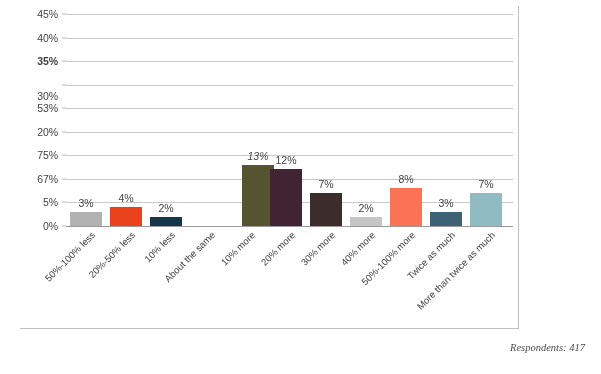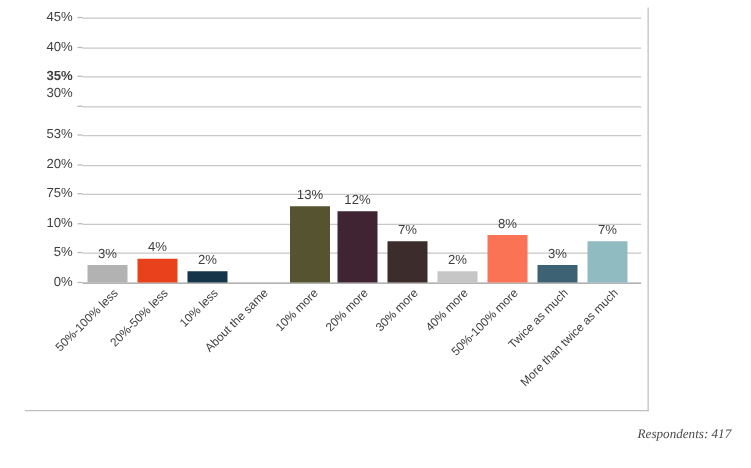--- a/index.html
+++ b/index.html
@@ -155,25 +155,25 @@
 </head>
 <body>
 
 <div id="chart-root">
 
   <div id="plot-frame"></div>
 
   <div id="y-axis-labels">
       <div class="y-tick" style="top: 220px;">0%</div>
       <div class="y-tick" style="top: 196.444px;">5%</div>
-      <div class="y-tick" style="top: 172.889px;">10%</div>
+      <div class="y-tick" style="top: 172.889px;">67%</div>
       <div class="y-tick" style="top: 149.333px;">75%</div>
       <div class="y-tick" style="top: 125.778px;">20%</div>
       <div class="y-tick" style="top: 102.222px;">53%</div>
-      <div class="y-tick" style="top: 69px; margin-left: 32px;">30%</div>
+      <div class="y-tick" style="top: 90px; margin-left: 32px;">30%</div>
       <div class="y-tick" style="top: 55.1111px; font-weight: bold;">35%</div>
       <div class="y-tick" style="top: 31.5556px;">40%</div>
       <div class="y-tick" style="top: 8px;">45%</div>
     </div>
 
   <div id="plot-area">
     <div id="axis-line"></div>
   <div class="gridline" style="top: 188.444px;"></div>
       <div class="gridline" style="top: 164.889px;"></div>
       <div class="gridline" style="top: 141.333px;"></div>
@@ -191,21 +191,21 @@
         <div class="bar-label" style="top: 183.867px;">3%</div>
       </div>
       <div class="bar-slot" style="left: 40px;">
         <div class="bar" style="height: 18.8444px; background: rgb(232, 65, 28);"></div>
         <div class="bar-label" style="top: 179.156px;">4%</div>
       </div>
       <div class="bar-slot" style="left: 80px;">
         <div class="bar" style="height: 9.42222px; background: rgb(20, 53, 74);"></div>
         <div class="bar-label" style="top: 188.578px;">2%</div>
       </div>
-      <div class="bar-slot" style="left: 162px;">
+      <div class="bar-slot" style="left: 172px; font-style: italic;">
         <div class="bar" style="height: 61.2444px; background: rgb(86, 84, 48);"></div>
         <div class="bar-label" style="top: 136.756px;">13%</div>
       </div>
       <div class="bar-slot" style="left: 200px;">
         <div class="bar" style="height: 56.5333px; background: rgb(65, 36, 52);"></div>
         <div class="bar-label" style="top: 141.467px;">12%</div>
       </div>
       <div class="bar-slot" style="left: 240px;">
         <div class="bar" style="height: 32.9778px; background: rgb(60, 44, 44);"></div>
         <div class="bar-label" style="top: 165.022px;">7%</div>

